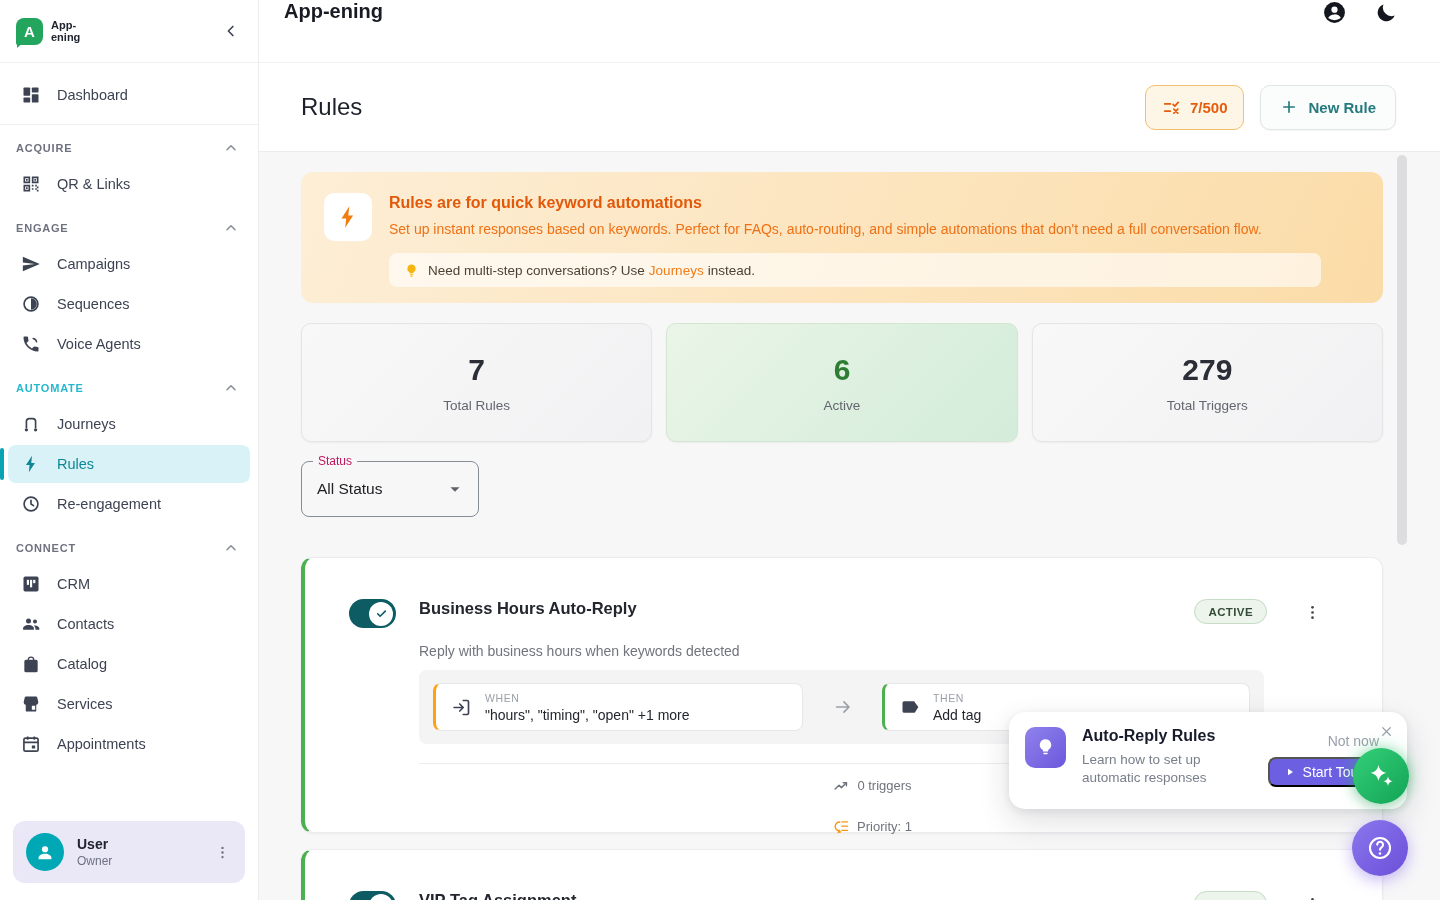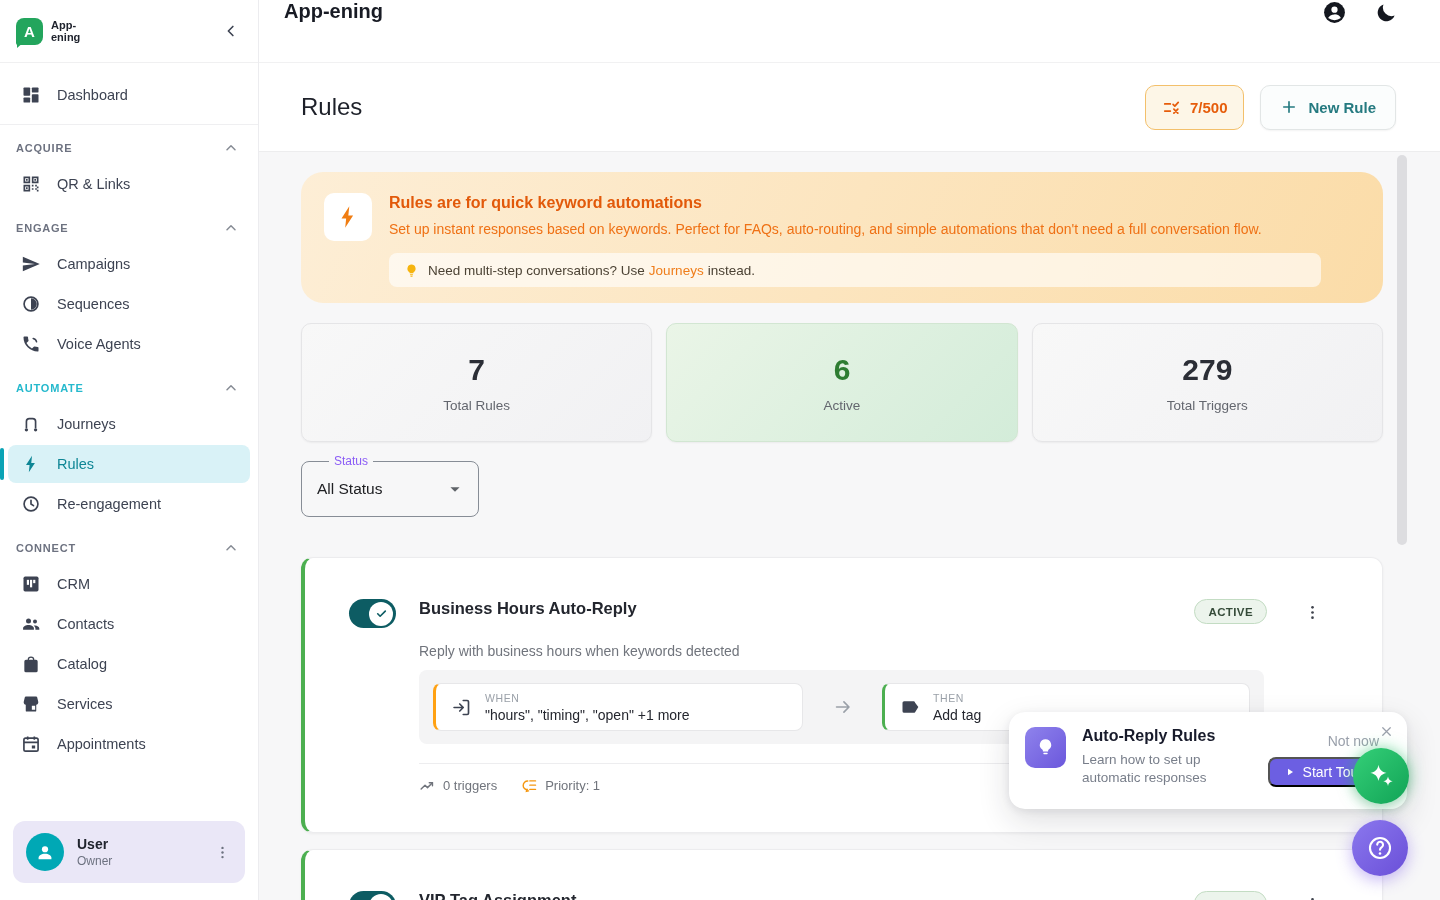--- a/index.html
+++ b/index.html
@@ -64,21 +64,21 @@
     padding:0 16px; font-size:15px; font-weight:700; }
   .new-rule-btn { margin-left:16px; height:45px; border:1px solid #e2e6e6; background:#fbfdfd;
     color:#257a80; border-radius:10px; display:flex; align-items:center; gap:10px;
     padding:0 19px; font-size:15px; font-weight:600; cursor:pointer;
     box-shadow:0 1px 2px rgba(0,0,0,.05); }
 
   .content { position:absolute; top:153px; left:0; right:0; bottom:0;
     padding:19px 57px 0 42px; overflow:hidden; }
 
   
-  .banner { height:131px; border-radius:22px; margin-bottom:20px; position:relative;
+  .banner { height:131px; border-radius:12px; margin-bottom:20px; position:relative;
     background:linear-gradient(115deg,#fdeed6 0%,#fbdca8 100%); padding:21px 24px 0; }
   .banner-bolt { position:absolute; left:23px; top:21px; width:48px; height:48px;
     background:#fff; border-radius:10px; color:#f07d12; display:flex;
     align-items:center; justify-content:center; }
   .banner-title { margin-left:64px; font-size:16px; font-weight:700; color:#e2590a;
     padding-top:1px; }
   .banner-body { margin-left:64px; margin-top:9px; font-size:14px; color:#ef7115; }
   .banner-note { margin:16px 38px 0 64px; height:34px; background:rgba(255,255,255,.62);
     border-radius:8px; display:flex; align-items:center; padding:0 15px;
     font-size:13.5px; color:#4c4335; }
@@ -98,21 +98,21 @@
   
   .filters { display:flex; gap:17px; height:56px; margin-bottom:40px; }
   .search-box { flex:1; border:1px solid #878d96; border-radius:8px; display:flex;
     align-items:center; gap:13px; padding:0 16px; color:#3c4043; }
   .search-box input { flex:1; border:none; outline:none; background:transparent;
     font-size:15.5px; color:#202124; font-family:inherit; }
   .search-box input::placeholder { color:#6f747c; }
   .status-select { width:178px; border:1px solid #878d96; border-radius:8px; position:relative;
     display:flex; align-items:center; padding:0 12px 0 15px; cursor:pointer; }
   .status-label { position:absolute; top:-8px; left:11px; background:#f7f7f8;
-    padding:0 5px; font-size:12px; color:#8b5cf6;margin-left:16px; }
+    padding:0 5px; font-size:12px; color:#be185d; }
   .status-value { font-size:15.5px; color:#202124; }
   .status-caret { margin-left:auto; color:#5f6368; }
 
   
   .rule-card { background:#fff; border:1px solid #ececee; border-left:4px solid #4caf50;
     border-radius:12px; box-shadow:0 1px 3px rgba(0,0,0,.05); height:276px;
     padding:41px 56px 0 44px; margin-bottom:16px; }
   .rule-head { display:flex; align-items:flex-start; }
   .toggle { width:47px; height:29px; border-radius:15px; background:#0d5c63;
     position:relative; flex:none; cursor:pointer; }
@@ -131,21 +131,21 @@
     border-left:3px solid; display:flex; align-items:center; gap:13px; padding:0 15px; }
   .flow-box.when { width:370px; border-left-color:#ffa113; }
   .flow-box.then { width:368px; border-left-color:#4caf50; }
   .flow-box .flow-icon { color:#3d4352; flex:none; }
   .flow-label { font-size:10.5px; font-weight:400; letter-spacing:.6px; color:#9aa0a8;
     margin-bottom:3px; }
   .flow-value { font-size:14px; color:#24262e; }
   .flow-arrow { color:#9aa0a8; }
   .rule-foot { margin-left:70px; margin-top:19px; border-top:1px solid #ededef;
     padding:13px 0; display:flex; align-items:center; gap:24px;
-    font-size:13px; color:#70747c; }
+    font-size:13px; color:#70747c;flex-direction:column; }
   .foot-item { display:flex; align-items:center; gap:7px; }
   .foot-item .trend { color:#70747c; }
   .foot-item .prio { color:#f59710; }
 
   
   .scroll-thumb { position:absolute; top:155px; right:33px; width:10px; height:390px;
     background:#dddde0; border-radius:5px; z-index:4; cursor:pointer; }
 
   
   .popup { position:absolute; left:1009px; top:712px; width:398px; height:97px;

